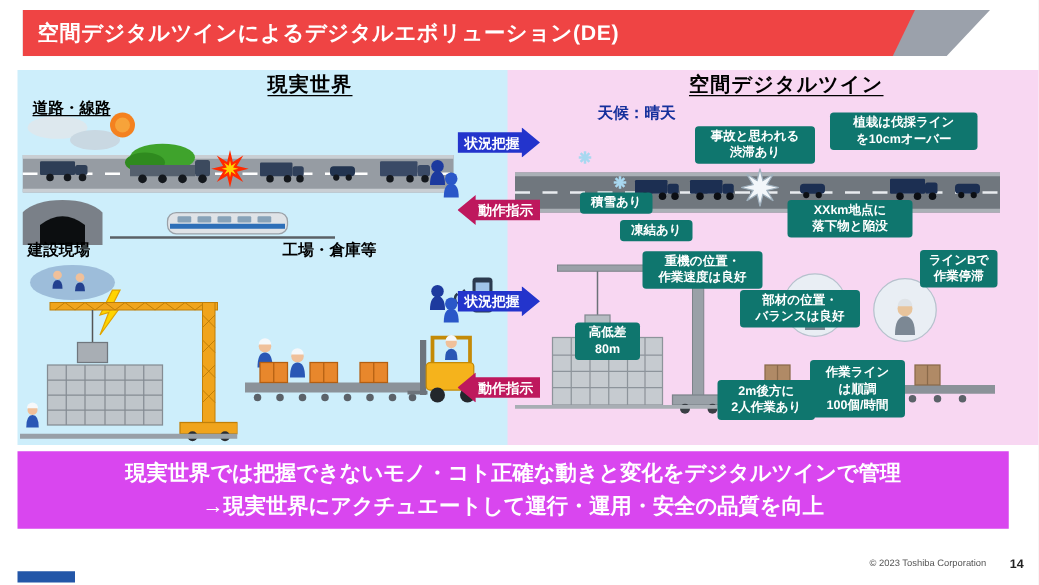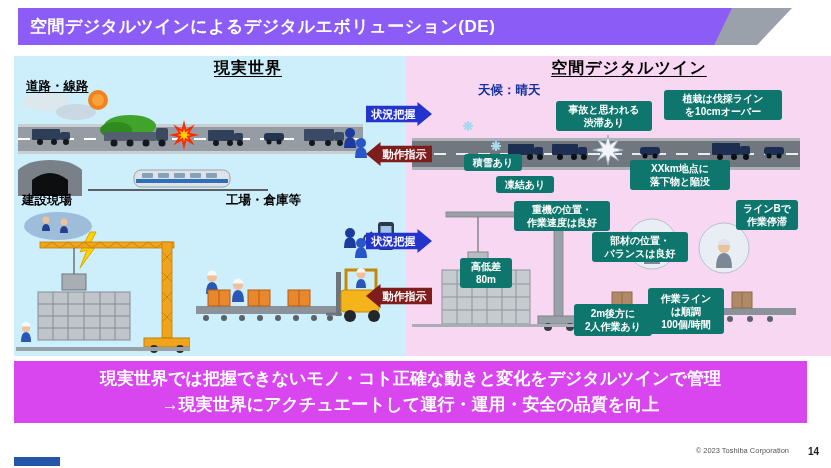--- a/index.html
+++ b/index.html
@@ -2,21 +2,21 @@
 <html><head>
 <meta charset="utf-8">
 <style>
   * { margin:0; padding:0; box-sizing:border-box; }
   body { font-family:"Liberation Sans","DejaVu Sans",sans-serif; background:#e8e8e8; }
   .page { position:relative; width:831px; height:468px; background:#fff; overflow:hidden; }
 
   
   .title-wrap { position:absolute; left:18px; top:8px; width:774px; height:37px; }
   .title-gray { position:absolute; inset:0; background:#9ba1ab; clip-path:polygon(0 0,100% 0,95.5% 100%,0 100%); }
-  .title-navy { position:absolute; left:0; top:0; width:714px; height:37px; background:#8b5cf6;
+  .title-navy { position:absolute; left:0; top:0; width:714px; height:37px; background:#ef4444;
                 clip-path:polygon(0 0,100% 0,97.5% 100%,0 100%); display:flex; align-items:center; }
   .title-text { color:#fff; font-size:17px; font-weight:bold; padding-left:12px; letter-spacing:.5px; white-space:nowrap; }
 
   
   .content { position:absolute; left:14px; top:56px; width:793px; height:300px; }
   .panel { position:absolute; top:0; height:300px; }
   .panel-left  { left:0; width:468px; background:#cdeefb; }
   .panel-right { left:392px; width:446px; background:#f8d7f2;padding-left:36px; }
   .panel-header { position:absolute; top:2px; left:0; right:0; text-align:center; font-size:16px; font-weight:bold;
                   color:#000; text-decoration:underline; text-underline-offset:3px; letter-spacing:1px; }
@@ -26,21 +26,21 @@
   
   .co { position:absolute; background:#0f766e; color:#fff; font-size:10px; font-weight:bold; line-height:1.3;
         text-align:center; white-space:pre-line; display:flex; align-items:center; justify-content:center;
         border-radius:3px; padding:1px 3px; z-index:3; }
   .weather { position:absolute; color:#15309c; font-size:12.5px; font-weight:bold; z-index:3; }
 
   
   .arrow { position:absolute; width:66px; height:24px; color:#fff; font-size:11px; font-weight:bold;
            display:flex; align-items:center; justify-content:center; z-index:4; white-space:nowrap; }
   .arrow.right { background:#2334cc; clip-path:polygon(0 16%,78% 16%,78% 0,100% 50%,78% 100%,78% 84%,0 84%); padding-right:11px; }
-  .arrow.left  { background:#7f1d1d; clip-path:polygon(100% 16%,22% 16%,22% 0,0 50%,22% 100%,22% 84%,100% 84%); padding-left:11px; }
+  .arrow.left  { background:#be185d; clip-path:polygon(100% 16%,22% 16%,22% 0,0 50%,22% 100%,22% 84%,100% 84%); padding-left:11px;margin-top:14px; }
 
   
   .banner { position:absolute; left:14px; top:361px; width:793px; height:62px; background:#d946ef; color:#fff;
             display:flex; flex-direction:column; justify-content:center; align-items:center;
             font-weight:bold; font-size:17px; line-height:1.55; text-align:center; }
 
   
   .copyright { position:absolute; right:42px; bottom:13px; font-size:7.5px; color:#555; }
   .pagenum { position:absolute; right:12px; bottom:11px; font-size:10px; font-weight:bold; color:#222; }
   .footer-bar { position:absolute; left:14px; bottom:2px; width:46px; height:9px; background:#2356a8; }

